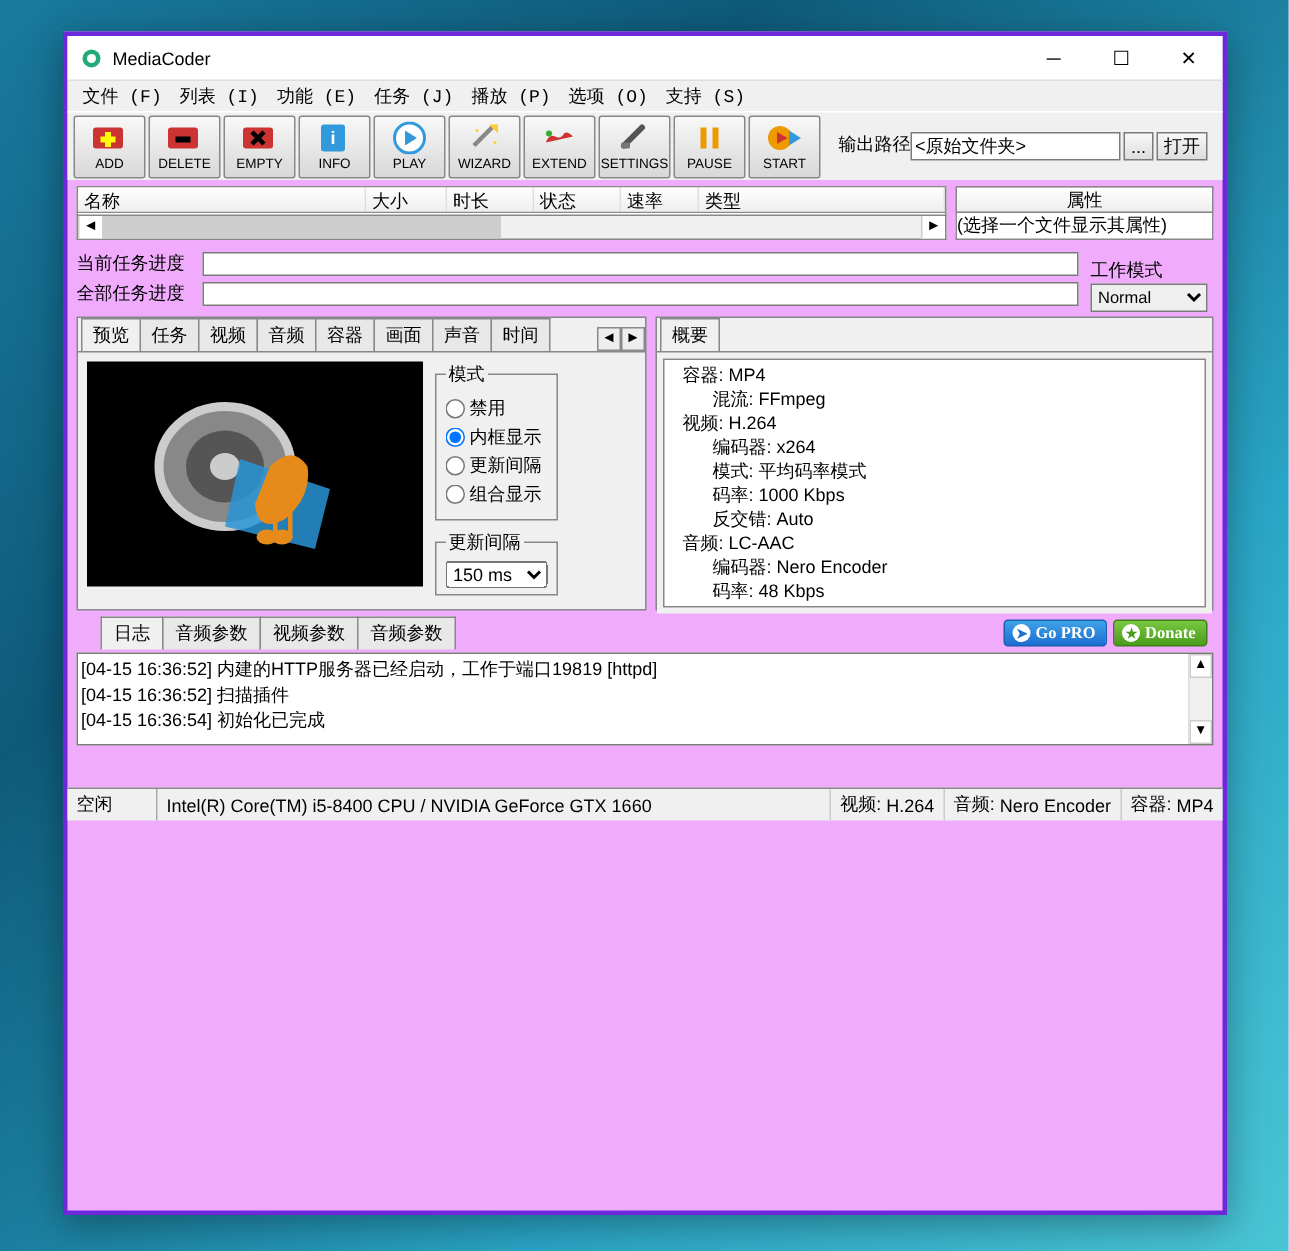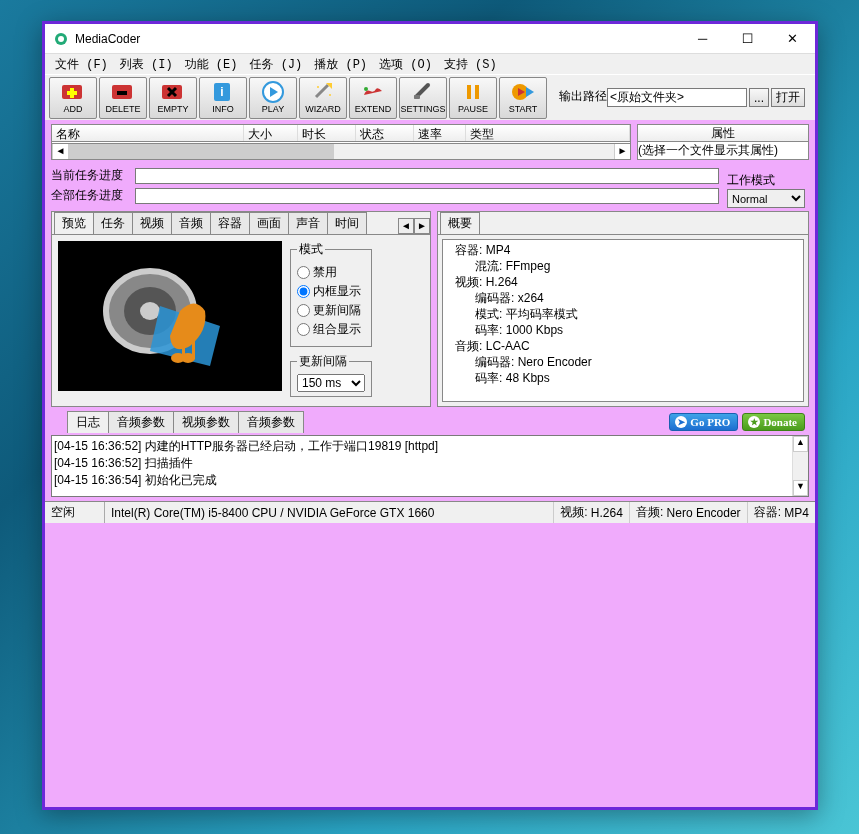--- a/index.html
+++ b/index.html
@@ -78,21 +78,21 @@
 .bottom-tabs .tab { padding:2px 8px; }
 .badges { margin-left:auto; display:flex; gap:4px; padding-right:4px; }
 .badge { height:18px; border-radius:3px; color:#fff; font-size:11px; font-weight:bold; padding:0 7px 0 5px; display:flex; align-items:center; gap:3px; }
 .badge.gopro { background:linear-gradient(#3fa3e8,#1c6ed0); border:1px solid #1960b0; }
 .badge.donate { background:linear-gradient(#7ac843,#4a9c1c); border:1px solid #3d8018; }
 .badge .bicon { width:12px; height:12px; background:#fff; border-radius:50%; display:flex; align-items:center; justify-content:center; font-size:9px; color:#1c6ed0; }
 .badge.donate .bicon { color:#4a9c1c; }
 .logbox { margin:2px 6px 4px 6px; border:1px solid #7a7a7a; background:#fff; height:62px; padding:2px; font-size:12px; overflow:auto; position:relative; }
 .logbox .scrollbar { position:absolute; right:0; top:0; bottom:0; width:16px; background:#f0f0f0; border-left:1px solid #ddd; }
 .logbox .scrollbar .sbtn2 { height:16px; text-align:center; font-size:9px; border:1px solid #ccc; background:#fff; }
-.statusbar { height:22px; border-top:1px solid #888; display:flex; align-items:center; font-size:12px; background:#f0f0f0; }
+.statusbar { height:22px; border-top:1px solid #888; display:flex; align-items:center; font-size:12px; background:#f0f0f0;margin-top:24px; }
 .statusbar .cell { border-right:1px solid #ccc; padding:0 6px; height:100%; display:flex; align-items:center; }
 .statusbar .cell:first-child { width:60px; border-left:none; border-right:1px solid #aaa; }
 fieldset { border:1px solid #888; }
 svg { display:block; }
 </style>
 </head>
 <body>
 
 <div id="desktop"></div>
 <div id="win">
@@ -336,20 +336,21 @@
         <span class="tab active">概要</span>
       </div>
       <div class="tabcontent" style="padding:4px">
         <div class="treepane">
 <div class="node">   <span>容器:</span> <span>MP4</span></div>
 <div class="node">         <span>混流:</span> <span>FFmpeg</span></div>
 <div class="node">   <span>视频:</span> <span>H.264</span></div>
 <div class="node">         <span>编码器:</span> <span>x264</span></div>
 <div class="node">         <span>模式:</span> <span>平均码率模式</span></div>
 <div class="node">         <span>码率:</span> <span>1000 Kbps</span></div>
+<div class="node">         <span>反交错:</span> <span>Auto</span></div>
 <div class="node">   <span>音频:</span> <span>LC-AAC</span></div>
 <div class="node">         <span>编码器:</span> <span>Nero Encoder</span></div>
 <div class="node">         <span>码率:</span> <span>48 Kbps</span></div>
         </div>
       </div>
     </div>
   </div>
 
   <div class="bottom-tabs">
     <span class="tab active">日志</span>

